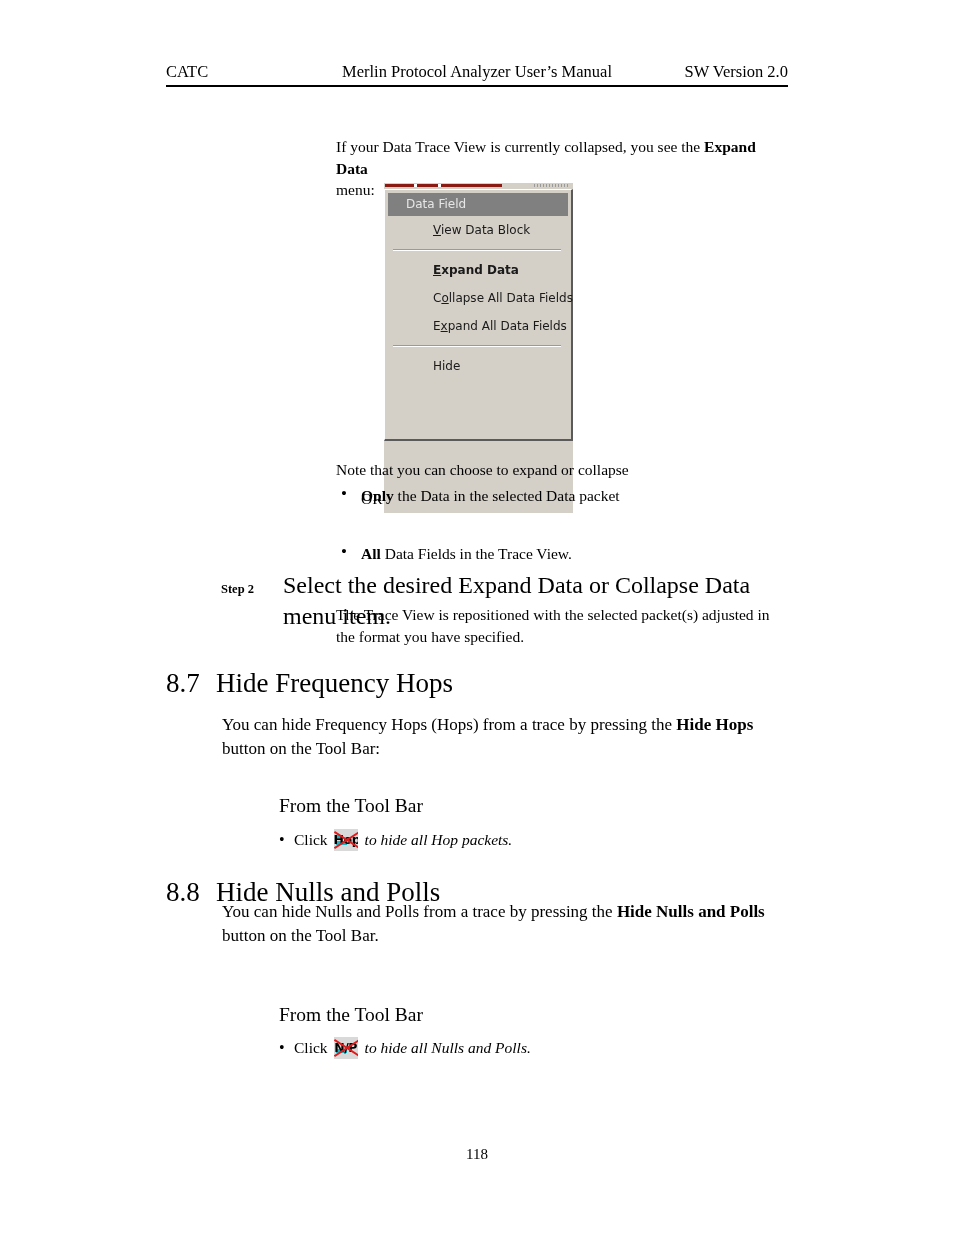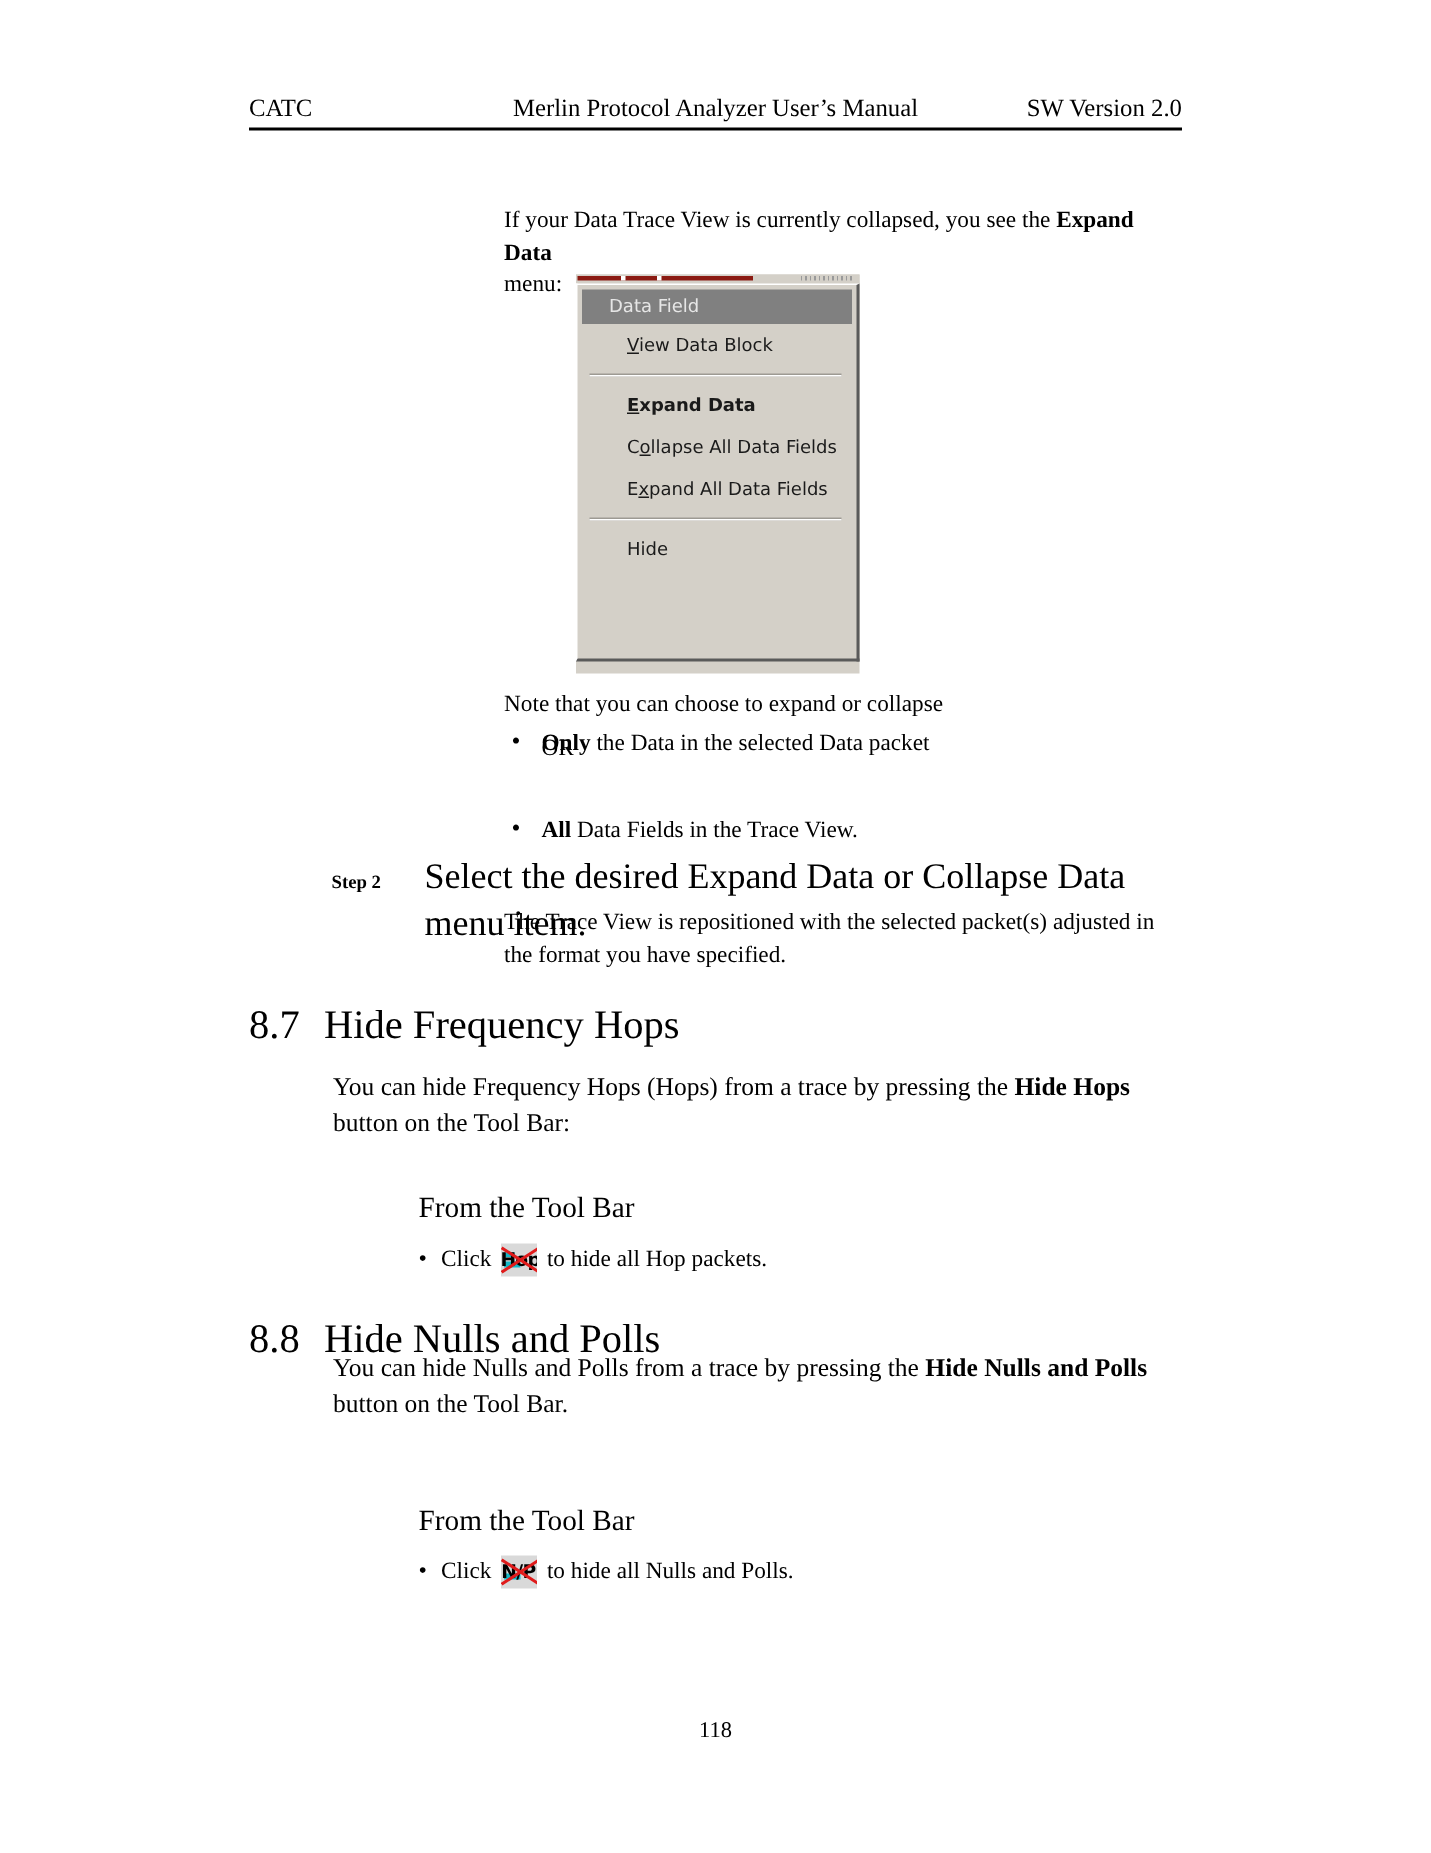--- a/index.html
+++ b/index.html
@@ -42,21 +42,21 @@
   .b { font-weight: bold; }
 
   #intro-para { left: 336px; top: 136px; width: 452px; }
 
   
   .menu-shot {
     position: absolute;
     left: 384px;
     top: 183px;
     width: 189px;
-    height: 266px;
+    height: 330px;
     background: #d4d0c8;
     box-sizing: border-box;
   }
   .menu-topstrip {
     position: absolute;
     left: 0; top: 0;
     width: 189px;
     height: 7px;
     background: #d4d0c8;
     overflow: hidden;
@@ -99,21 +99,21 @@
     color: #e6e6e6;
     font-size: 12px;
     padding-left: 18px;
     box-sizing: border-box;
   }
   .menu-item {
     height: 28px;
     line-height: 28px;
     font-size: 12px;
     color: #1a1a1a;
-    padding-left: 33px;
+    padding-left: 48px;
     position: relative;
     white-space: nowrap;
   }
   .menu-item.bold { font-weight: bold; }
   .menu-item .acc { text-decoration: underline; }
   .menu-item .arrow {
     position: absolute;
     right: 9px;
     top: 50%;
     transform: translateY(-50%);
@@ -202,21 +202,21 @@
     font-size: 15.5px;
   }
   #click-hops  { left: 279px; top: 829px; }
   #click-nulls { left: 279px; top: 1037px; }
   .click-row .dot {
     width: 15px;
     flex: 0 0 15px;
     font-size: 16px;
   }
   .click-row .pre  { margin-right: 6px; }
-  .click-row .post { margin-left: 7px; }
+  .click-row .post { margin-left: 7px; font-style: italic; }
 
   
   .tb-icon {
     position: relative;
     width: 24px;
     height: 22px;
     background: #d9d9d9;
     flex: 0 0 24px;
     overflow: hidden;
     display: inline-block;

